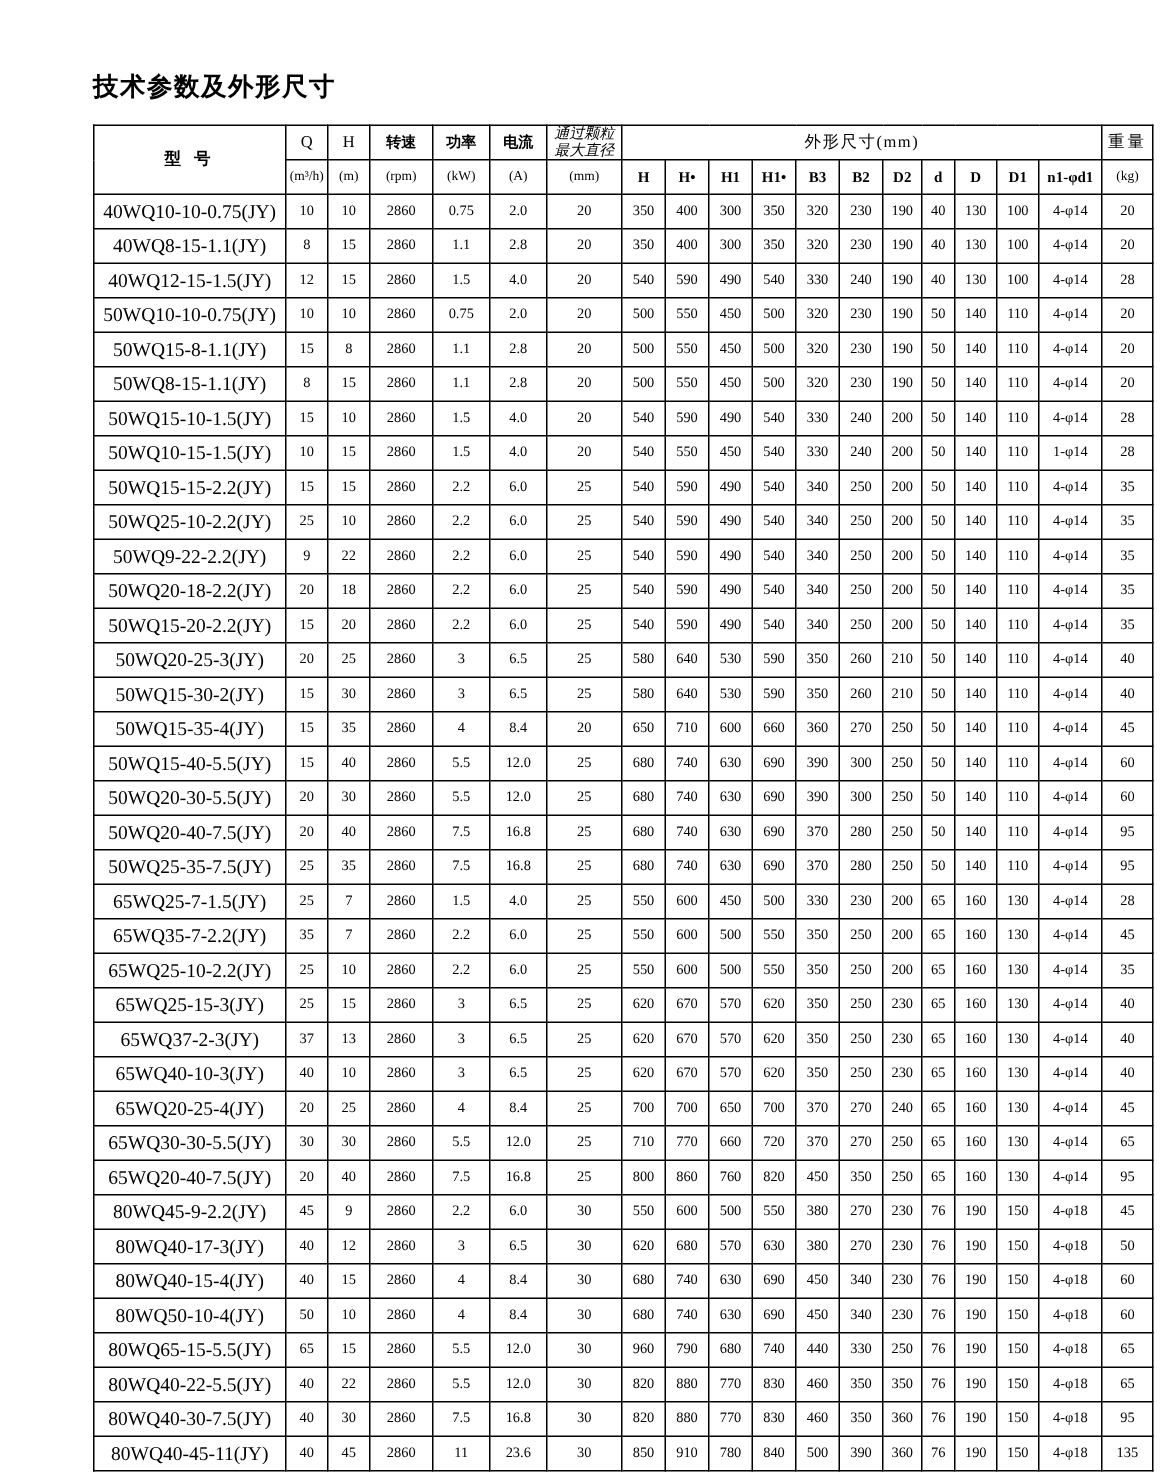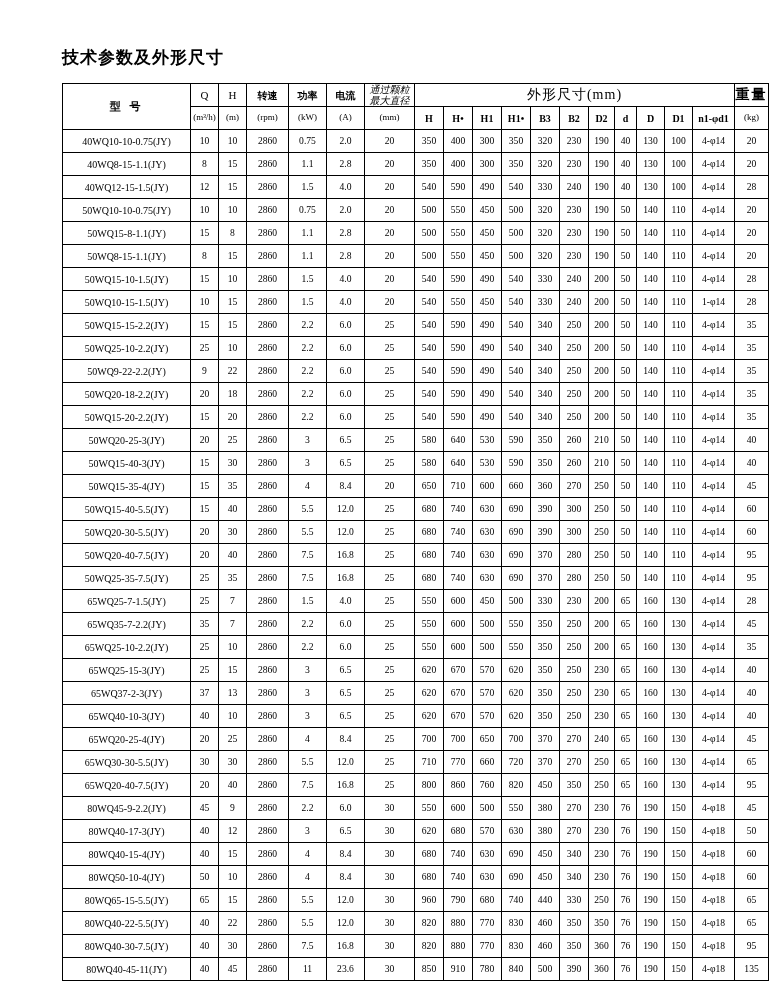--- a/index.html
+++ b/index.html
@@ -43,27 +43,27 @@
     height: 22px;
     overflow: hidden;
     white-space: nowrap;
   }
   th.model-head {
     font-size: 11px;
     font-weight: bold;
     letter-spacing: 3px;
   }
   th.group-head {
-    font-size: 14px;
+    font-size: 11px;
     font-weight: normal;
     letter-spacing: 1px;
   }
   th.weight-head {
-    font-size: 14px;
-    font-weight: bold;
+    font-size: 11px;
+    font-weight: normal;
     letter-spacing: 2px;
     margin-top: 32px;
   }
   th.small-head {
     font-size: 11px;
     font-weight: normal;
   }
   th.unit {
     font-size: 9px;
     font-weight: normal;
@@ -75,21 +75,21 @@
     letter-spacing: 0;
     font-style: italic;
   }
   th.sub {
     font-size: 10px;
     font-weight: bold;
   }
   td.model {
     text-align: left;
     padding-left: 7px;
-    font-size: 10px;
+    font-size: 13px;
   }
   td.num {
     font-size: 9.6px;
   }
 </style>
 </head>
 <body>
 
 <div class="page">
 
@@ -442,21 +442,21 @@
           <td class="num">350</td>
           <td class="num">260</td>
           <td class="num">210</td>
           <td class="num">50</td>
           <td class="num">140</td>
           <td class="num">110</td>
           <td class="num">4-φ14</td>
           <td class="num">40</td>
         </tr>
         <tr>
-          <td class="model">50WQ15-40-3(JY)</td>
+          <td class="model">50WQ15-30-2(JY)</td>
           <td class="num">15</td>
           <td class="num">30</td>
           <td class="num">2860</td>
           <td class="num">3</td>
           <td class="num">6.5</td>
           <td class="num">25</td>
           <td class="num">580</td>
           <td class="num">640</td>
           <td class="num">530</td>
           <td class="num">590</td>

